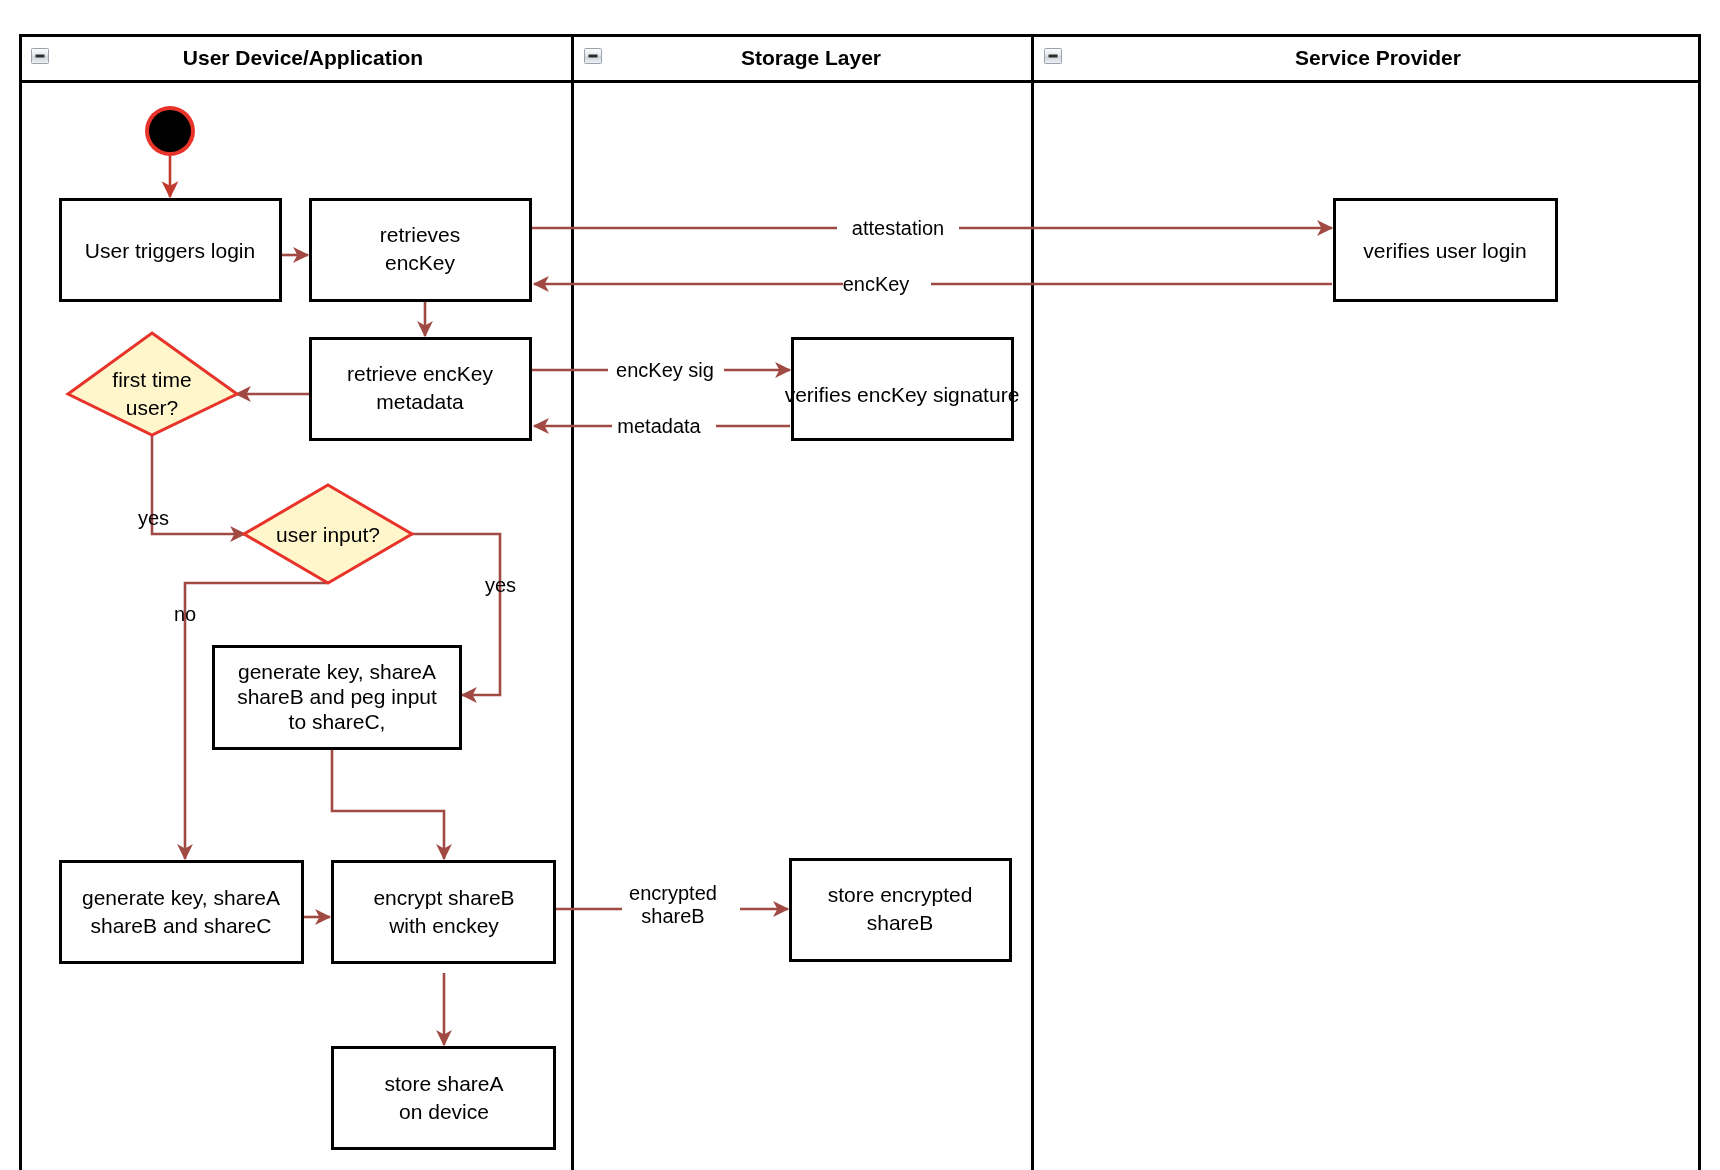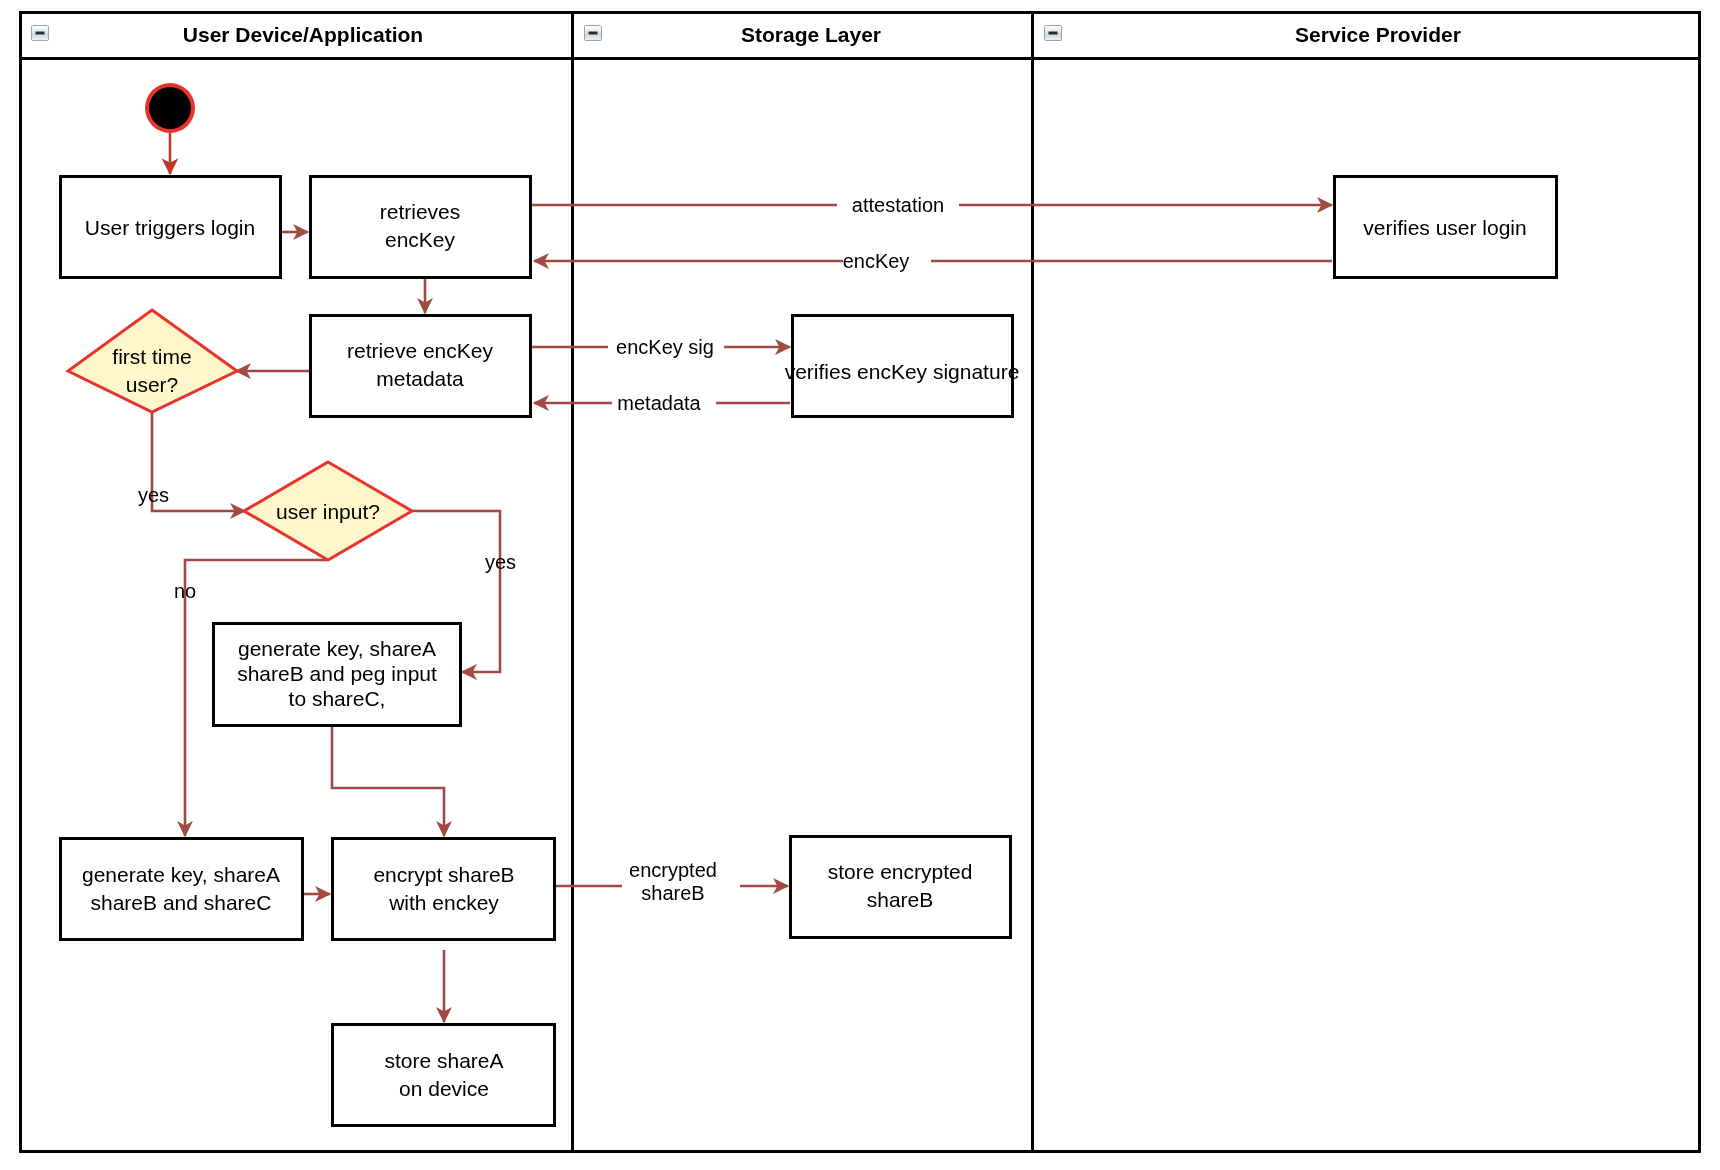--- a/index.html
+++ b/index.html
@@ -11,20 +11,21 @@
     width: 1720px;
     height: 1170px;
     font-family: "Liberation Sans", sans-serif;
     overflow: hidden;
   }
   #diagram-root {
     position: relative;
     width: 1720px;
     height: 974px;
     background: #ffffff;
+    margin-top: 23px;
   }
   svg.canvas {
     position: absolute;
     left: 0;
     top: 0;
     width: 1720px;
     height: 1170px;
   }
   
   .lane-frame {

